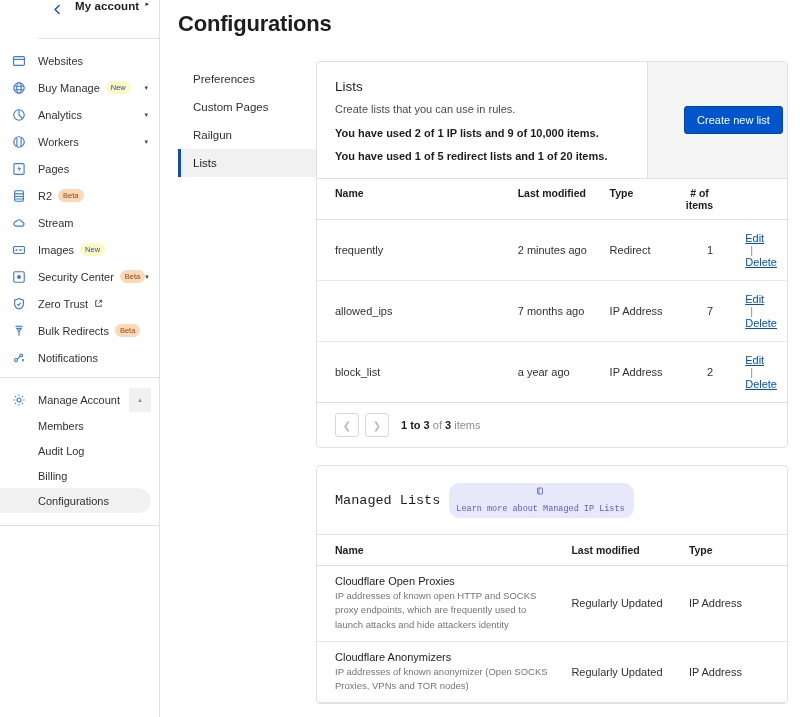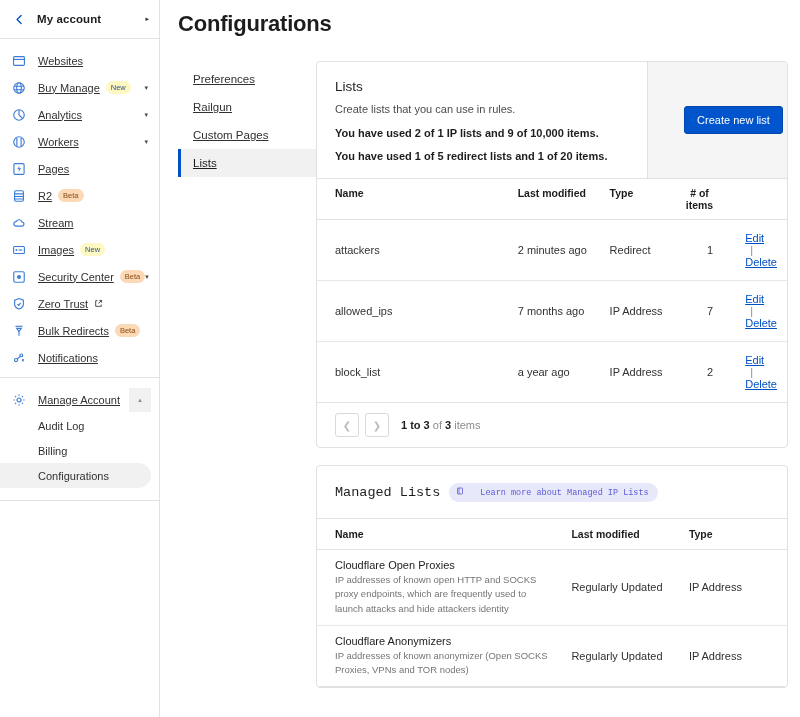--- a/index.html
+++ b/index.html
@@ -14,24 +14,25 @@
 
   
   .sidebar {
     width: 160px; height: 717px;
     border-right: 1px solid #e1e1e1;
     background: #fff;
     flex: 0 0 160px;
     display: flex; flex-direction: column;
   }
   .acct-row {
-    height: 39px; display: flex; align-items: center;
+    height: 39px; display: flex; align-items: flex-start;
     padding: 0 10px 0 10px;
     border-bottom: 1px solid #e1e1e1;
     cursor: pointer;
+    margin-left: 38px;
   }
   .acct-back { width: 18px; height: 18px; display: flex; align-items: center; justify-content: center; color: #0051c3; }
   .acct-title {
     font-size: 11.5px; font-weight: bold; color: #1d1d1d;
     margin-left: 9px; flex: 1; letter-spacing: .1px;
   }
   .acct-caret { color: #313131; font-size: 7px; }
 
   .nav-group { padding: 8px 0 6px 0; }
   .nav-group.bordered { border-top: 1px solid #e1e1e1; }
@@ -42,21 +43,20 @@
   }
   .nav-icon {
     width: 16px; height: 16px; flex: 0 0 16px;
     display: flex; align-items: center; justify-content: center;
     color: #3c7cd6;
   }
   .nav-icon svg { display: block; }
   .nav-label {
     font-size: 11px; color: #313131; margin-left: 11px;
     white-space: nowrap;
-    text-decoration: underline;
   }
   .badge {
     font-size: 7.5px; line-height: 1;
     padding: 3px 5px 3px 5px; border-radius: 8px;
     margin-left: 6px; font-weight: normal; white-space: nowrap;
   }
   .badge.new  { background: #fef9c3; color: #2c5282; }
   .badge.beta { background: #fbd8b6; color: #8a4c12; }
   .nav-caret {
     margin-left: auto; font-size: 7px; color: #4b4b4b;
@@ -89,21 +89,20 @@
     padding: 11px 0 0 18px; letter-spacing: -0.2px;
   }
   .body-cols { display: flex; padding: 24px 6px 0 18px; }
 
   .side-tabs { width: 138px; flex: 0 0 138px; padding-top: 4px; }
   .side-tab {
     font-size: 11.5px; color: #313131;
     height: 28px; display: flex; align-items: center;
     padding-left: 12px; cursor: pointer;
     border-left: 3px solid transparent;
-    text-decoration: underline;
   }
   .side-tab.active {
     background: #f1f1f1; border-left: 3px solid #0051c3;
     font-weight: normal; color: #1d1d1d;
   }
 
   .content { flex: 1; padding-right: 6px; }
 
   .card {
     border: 1px solid #e1e1e1; border-radius: 4px;
@@ -163,21 +162,21 @@
   }
   .pg-text { font-size: 11px; color: #8c8c8c; margin-left: 6px; }
   .pg-text b { color: #1d1d1d; }
 
   .ml-head { padding: 17px 18px 15px 18px; }
   .ml-title-row { display: flex; align-items: center; gap: 9px; margin-bottom: 1px; font-family: Liberation Mono, monospace; }
   .ml-title { font-size: 13.5px; color: #1d1d1d; }
   .pill-link {
     background: #e8e8fb; color: #5b5bd6; border-radius: 10px;
     font-size: 8.5px; padding: 4px 9px 4px 7px; display: flex;
-    align-items: center; gap: 16px; cursor: pointer; white-space: nowrap;
+    align-items: center; gap: 6px; cursor: pointer; white-space: nowrap; flex-direction: column;
   }
   .ml-desc { font-size: 11px; color: #4b4b4b; line-height: 1.55; }
 
   .ml-table thead th { padding: 9px 10px; }
   .mlc-name { width: 52%; padding-left: 18px !important; }
   .mlc-mod  { width: 25%; }
   .mlc-type { width: 23%; }
   .ml-table tbody td { padding: 9px 10px; vertical-align: middle; }
   .ml-name { font-size: 11px; color: #1d1d1d; margin-bottom: 2px; }
   .ml-sub  { font-size: 9.5px; color: #757575; line-height: 1.5; }
@@ -349,20 +348,23 @@
           <svg width="14" height="14" viewBox="0 0 16 16" fill="none" stroke="#3c7cd6" stroke-width="1.3">
             <circle cx="8" cy="8" r="2.3"></circle>
             <path d="M8 1.6v1.6M8 12.8v1.6M1.6 8h1.6M12.8 8h1.6M3.5 3.5l1.1 1.1M11.4 11.4l1.1 1.1M12.5 3.5l-1.1 1.1M4.6 11.4l-1.1 1.1"></path>
           </svg>
         </span>
         <span class="nav-label">Manage Account</span>
         <span class="collapse-btn">▴</span>
       </div>
 
       <div class="sub-item">
+        <span>Members</span>
+      </div>
+      <div class="sub-item">
         <span>Audit Log</span>
       </div>
       <div class="sub-item">
         <span>Billing</span>
       </div>
       <div class="sub-item active">
         <span>Configurations</span>
       </div>
     </div>
 
@@ -372,24 +374,24 @@
   <main class="main">
     <h1 class="page-title">Configurations</h1>
 
     <div class="body-cols">
 
       <div class="side-tabs">
         <div class="side-tab">
           <span>Preferences</span>
         </div>
         <div class="side-tab">
-          <span>Railgun</span>
+          <span>Custom Pages</span>
         </div>
         <div class="side-tab">
-          <span>Custom Pages</span>
+          <span>Railgun</span>
         </div>
         <div class="side-tab active">
           <span>Lists</span>
         </div>
       </div>
 
       <div class="content">
 
         <section class="card">
           <div class="card-head">
@@ -409,21 +411,21 @@
               <tr>
                 <th class="col-name">Name</th>
                 <th class="col-mod">Last modified</th>
                 <th class="col-type">Type</th>
                 <th class="col-num" style="text-align:center;white-space:pre-line;"># of items</th>
                 <th class="col-act"></th>
               </tr>
             </thead>
             <tbody>
               <tr>
-                <td class="col-name">attackers</td>
+                <td class="col-name">frequently</td>
                 <td class="col-mod">2 minutes ago</td>
                 <td class="col-type">Redirect</td>
                 <td class="col-num">1</td>
                 <td class="col-act">
                   <span class="lnk">Edit</span>
                   <span class="sep">|</span>
                   <span class="lnk">Delete</span>
                 </td>
               </tr>
               <tr>

